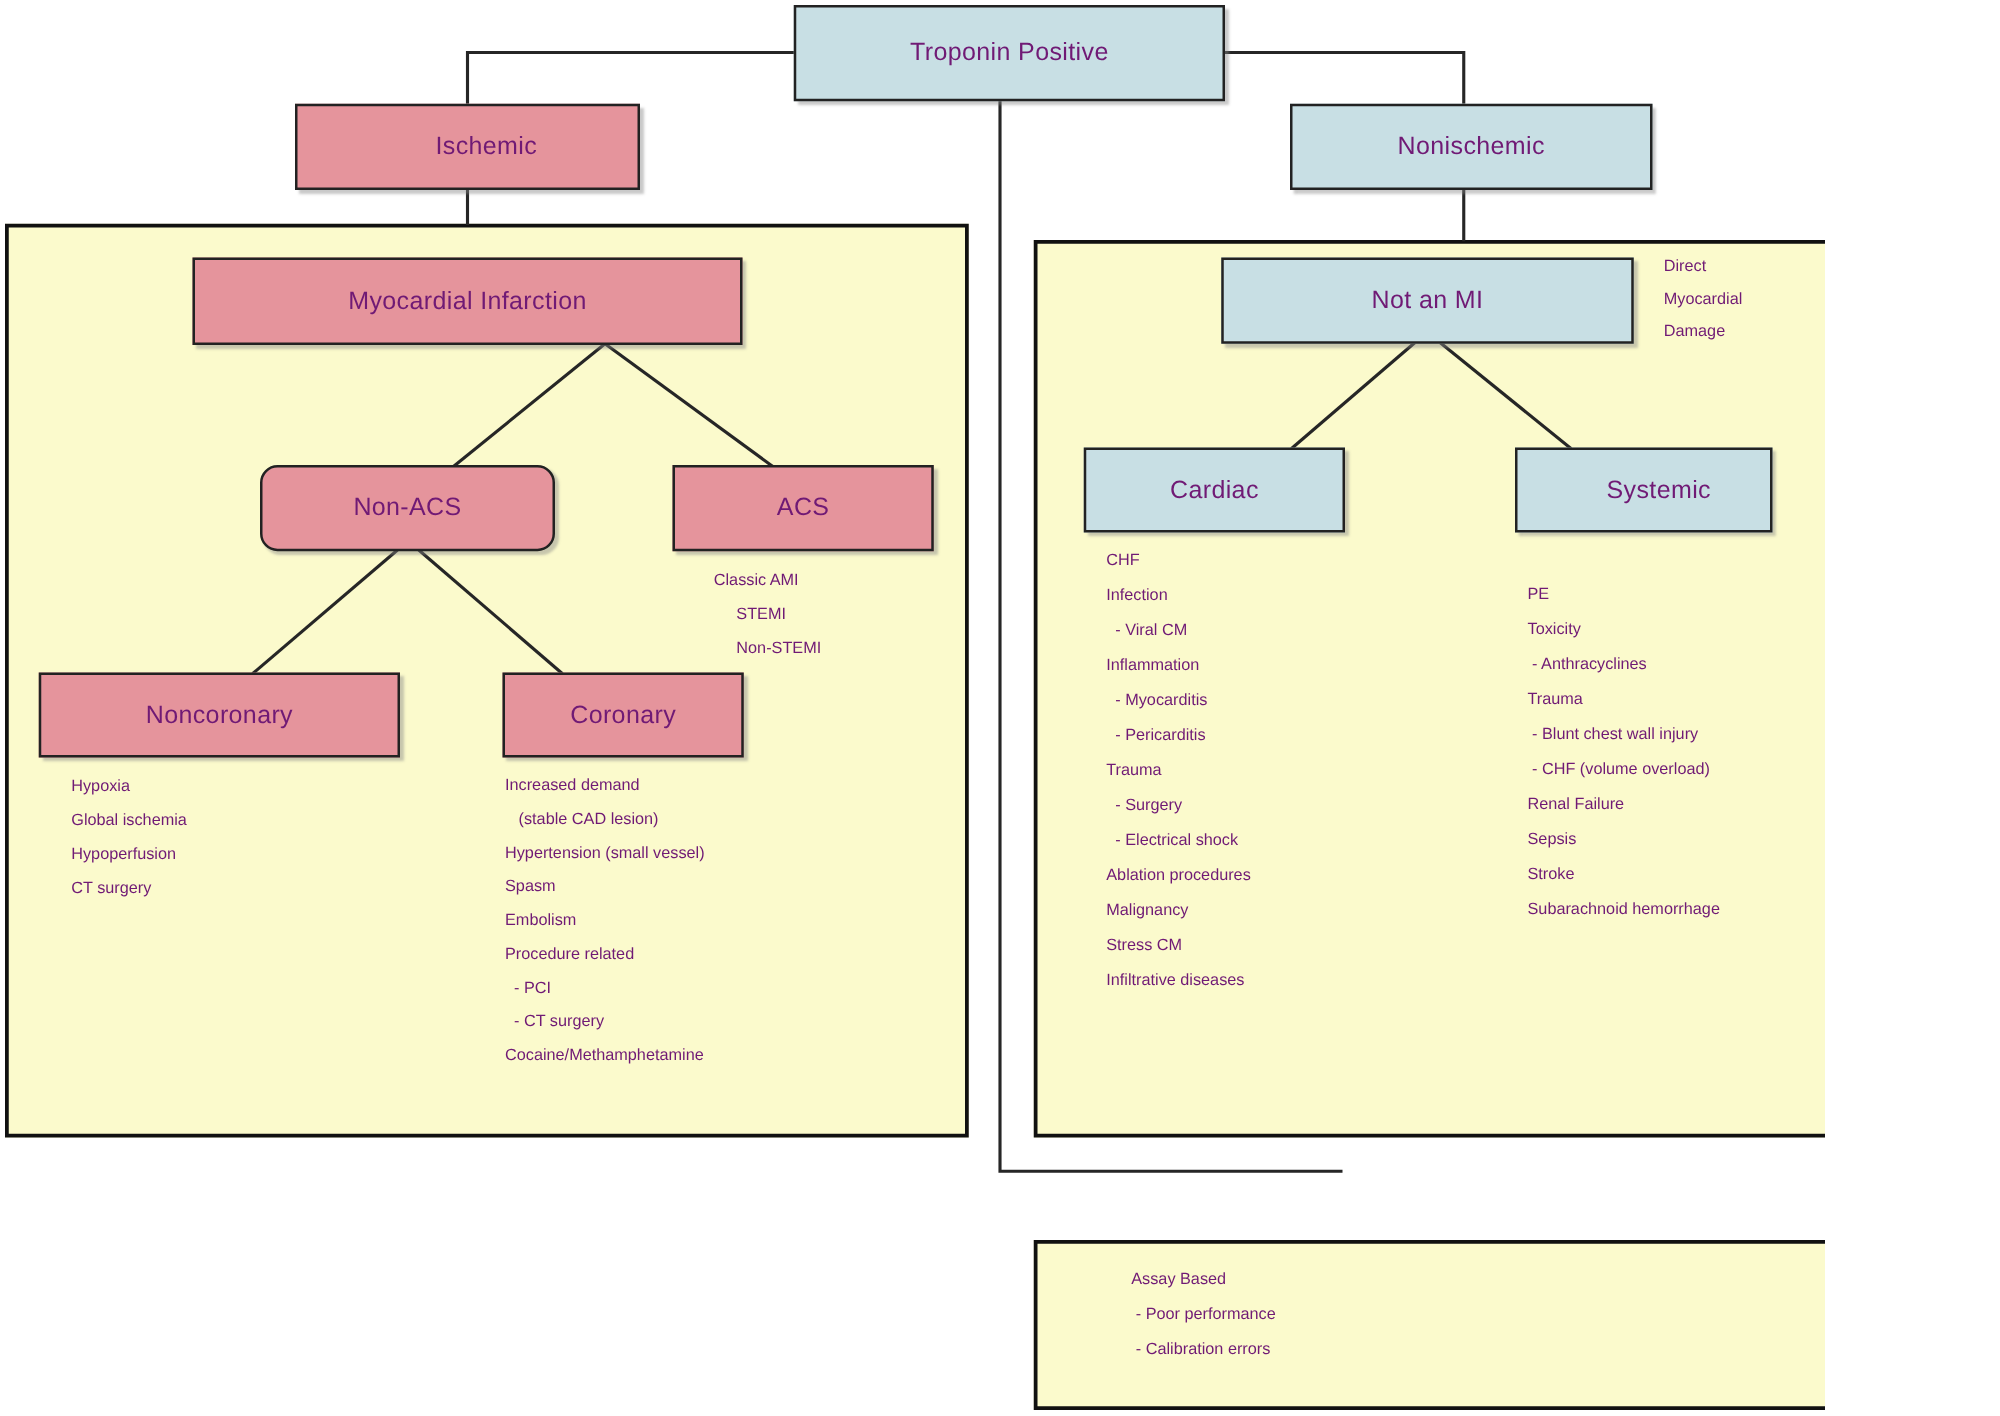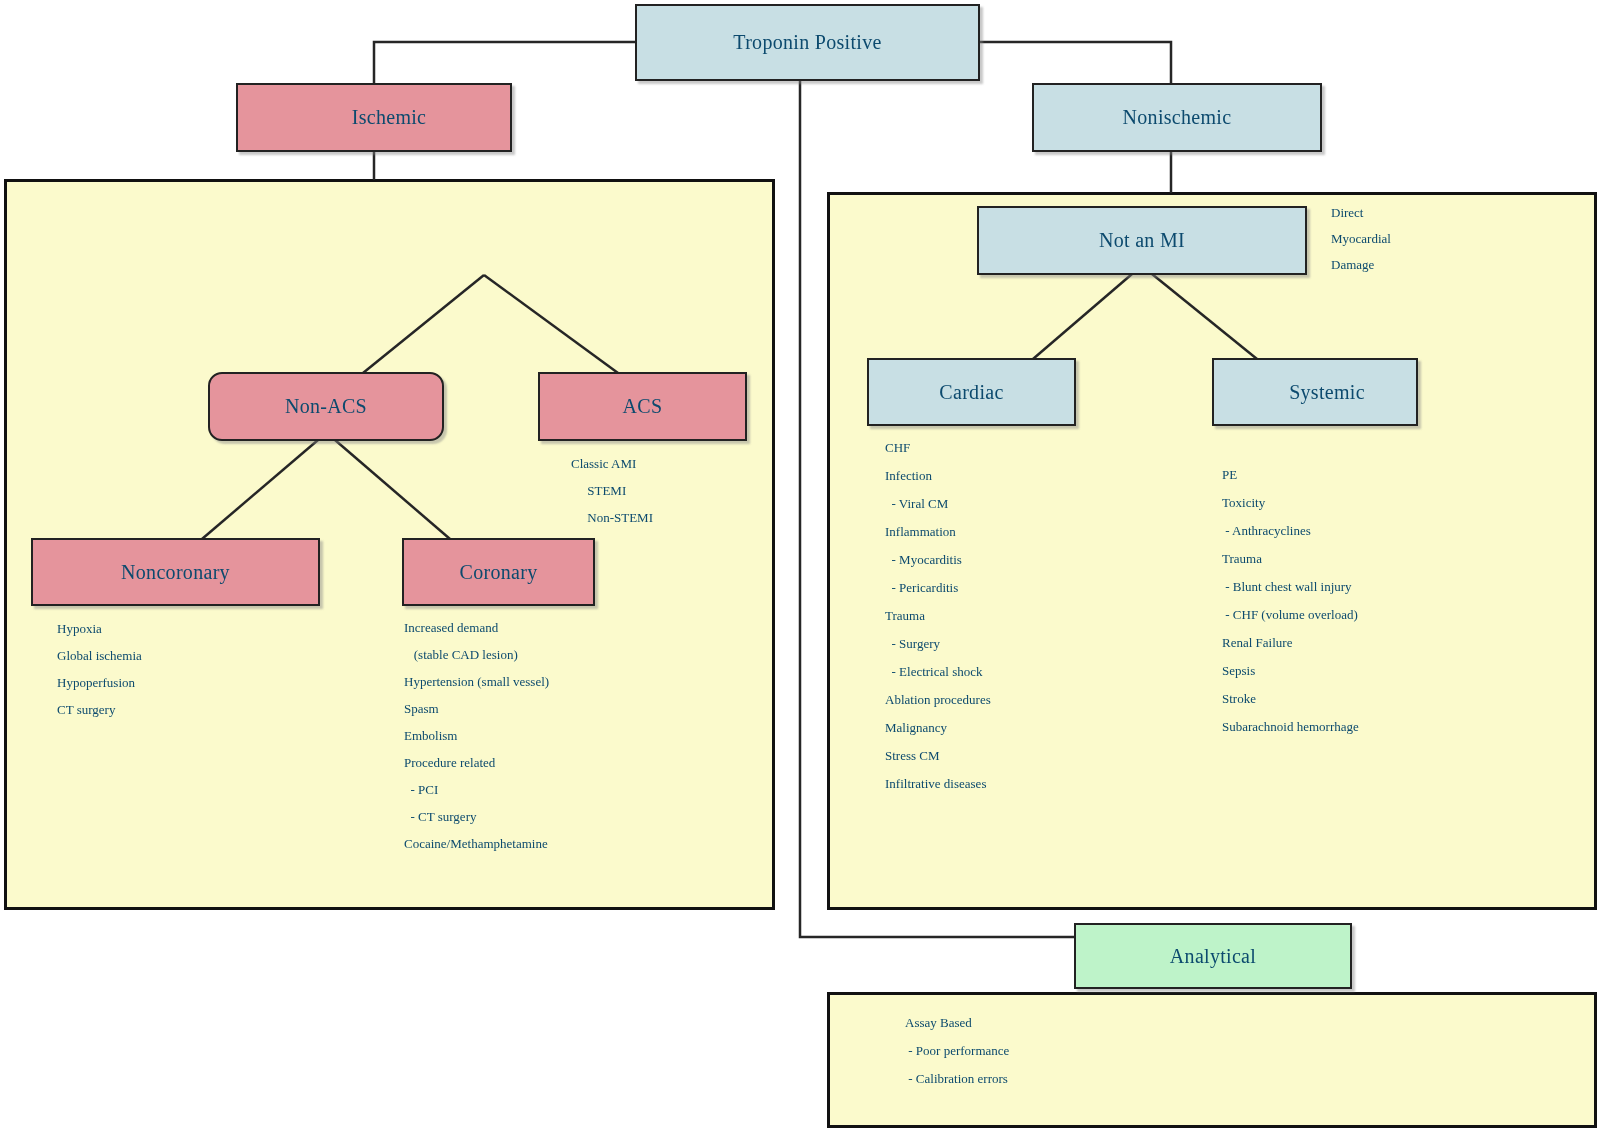--- a/index.html
+++ b/index.html
@@ -1,22 +1,22 @@
 <!DOCTYPE html>
 <html><head>
 <meta charset="utf-8">
 <style>
   html, body { margin: 0; padding: 0; background: #ffffff; }
   .stage {
     position: relative;
-    width: 1600px;
+    width: 1460px;
     height: 1133px;
     background: #ffffff;
-    font-family: Liberation Serif, serif;
-    color: #0c4a6e;
+    font-family: Liberation Sans, sans-serif;
+    color: #701a75;
     overflow: hidden;
   }
   .panel {
     position: absolute;
     background: #fbfacc;
     border: 3px solid #111111;
     box-sizing: border-box;
   }
   #panel-left   { left: 4px;   top: 179px; width: 771px; height: 731px; }
   #panel-right  { left: 827px; top: 192px; width: 770px; height: 718px; }
@@ -97,28 +97,28 @@
       <line x1="335" y1="440" x2="450" y2="539"></line>
 
       <line x1="1132" y1="274" x2="1033" y2="359"></line>
       <line x1="1152" y1="274" x2="1257" y2="359"></line>
     </g>
   </svg>
 
   <div class="node blue" id="n-troponin">Troponin Positive</div>
   <div class="node pink" id="n-ischemic">Ischemic</div>
   <div class="node blue" id="n-nonischemic">Nonischemic</div>
+  <div class="node pink" id="n-mi">Myocardial Infarction</div>
   <div class="node pink" id="n-nonacs">Non-ACS</div>
   <div class="node pink" id="n-acs">ACS</div>
   <div class="node pink" id="n-coronary">Coronary</div>
   <div class="node pink" id="n-noncoronary">Noncoronary</div>
   <div class="node blue" id="n-notanmi">Not an MI</div>
   <div class="node blue" id="n-cardiac">Cardiac</div>
   <div class="node blue" id="n-systemic">Systemic</div>
-  <div class="node green" id="n-analytical">Analytical</div>
 
   <div class="list" id="list-acs">
       <div class="list-line">Classic AMI</div>
       <div class="list-line">     STEMI</div>
       <div class="list-line">     Non-STEMI</div>
     </div>
   <div class="list" id="list-noncoronary">
       <div class="list-line">Hypoxia</div>
       <div class="list-line">Global ischemia</div>
       <div class="list-line">Hypoperfusion</div>

